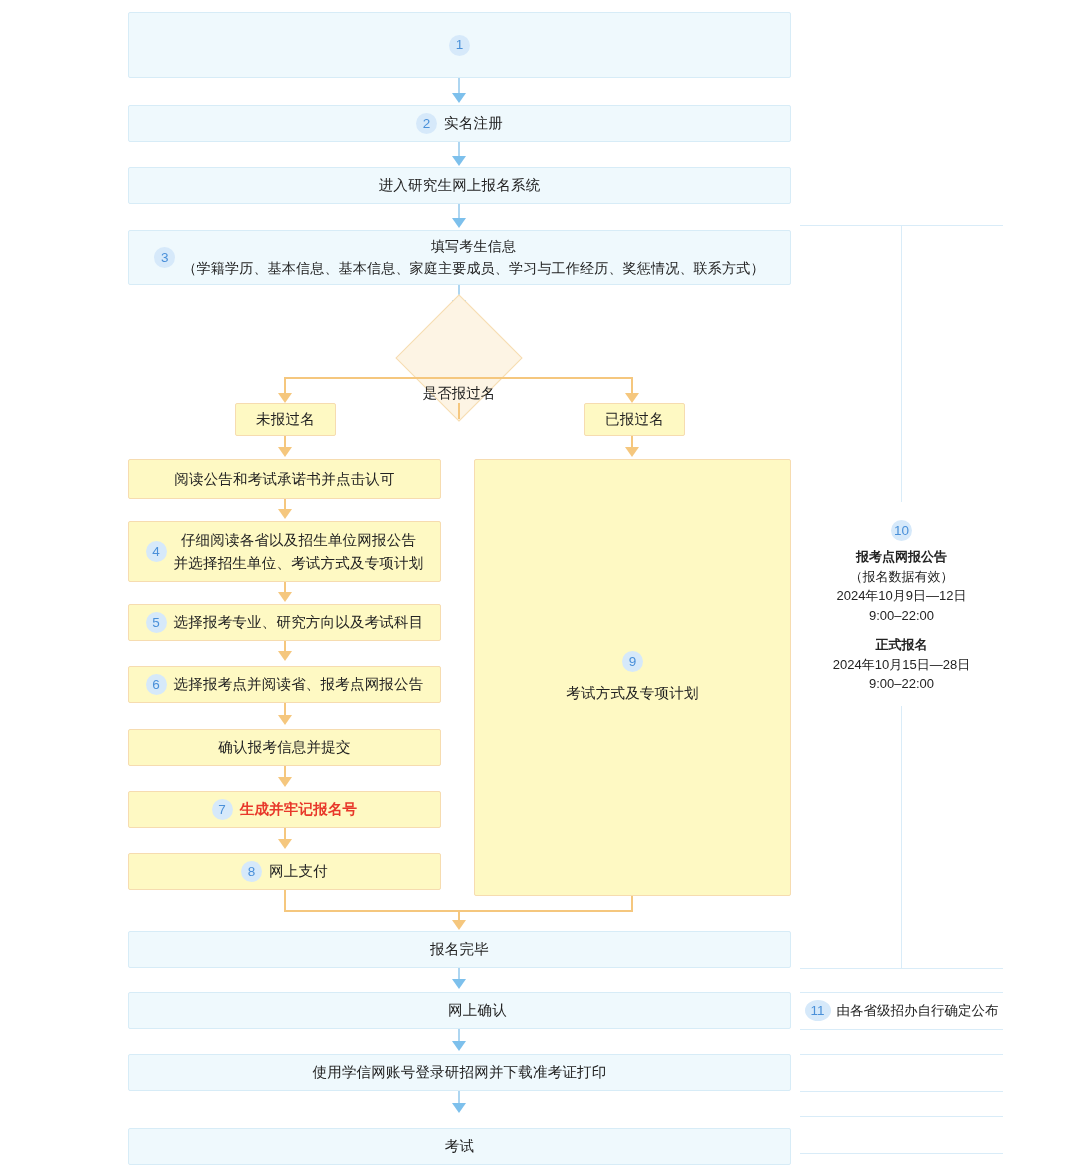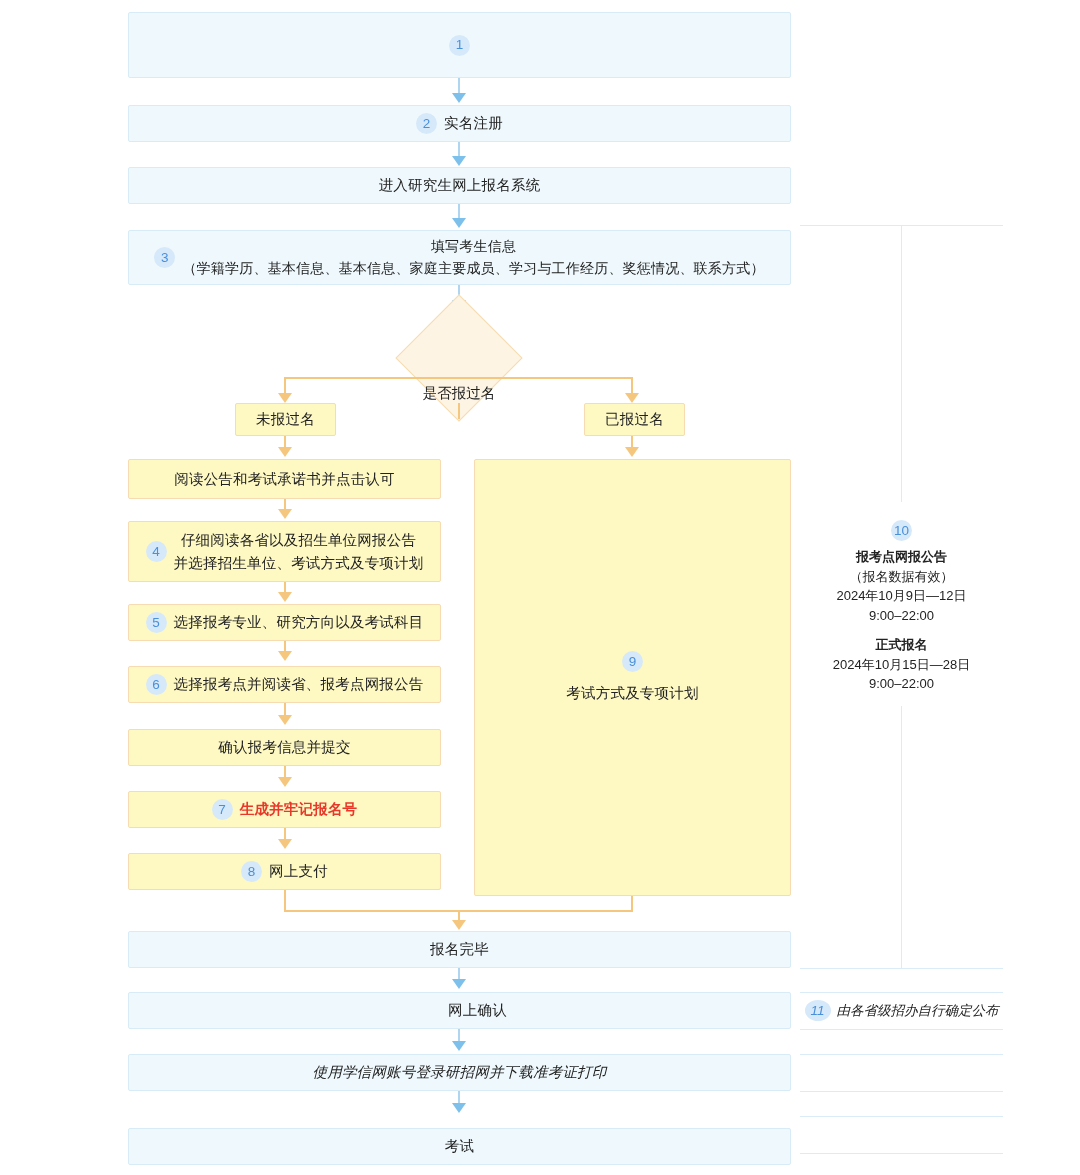--- a/index.html
+++ b/index.html
@@ -102,21 +102,20 @@
     line-height:1.5;
   }
   .tl-cell .b{font-weight:bold;}
   .tl-row{
     position:absolute;
     display:flex;
     align-items:center;
     justify-content:center;
     gap:6px;
     font-size:13.5px;
-    font-style:italic;
   }
 </style>
 </head>
 <body>
 
 <div id="stage">
 
   <div class="node blue" style="left:128px;top:12px;width:663px;height:66px;">
     <span class="inner">
       <span class="badge">1</span>
@@ -262,21 +261,21 @@
   <div class="arrow" style="left:452px;top:979px;"></div>
 
   <div class="node blue" style="left:128px;top:992px;width:663px;height:37px;padding-left:36px;">
     <span class="inner">
       <span class="txt">网上确认</span>
     </span>
   </div>
   <div class="ln v" style="left:458px;top:1029px;height:13px;"></div>
   <div class="arrow" style="left:452px;top:1041px;"></div>
 
-  <div class="node blue" style="left:128px;top:1054px;width:663px;height:37px;font-style:italic;">
+  <div class="node blue" style="left:128px;top:1054px;width:663px;height:37px;">
     <span class="inner">
       <span class="txt">使用学信网账号登录研招网并下载准考证打印</span>
     </span>
   </div>
   <div class="ln v" style="left:458px;top:1091px;height:13px;"></div>
   <div class="arrow" style="left:452px;top:1103px;"></div>
 
   <div class="node blue" style="left:128px;top:1116px;width:663px;height:37px;margin-top:12px;">
     <span class="inner">
       <span class="txt">考试</span>

